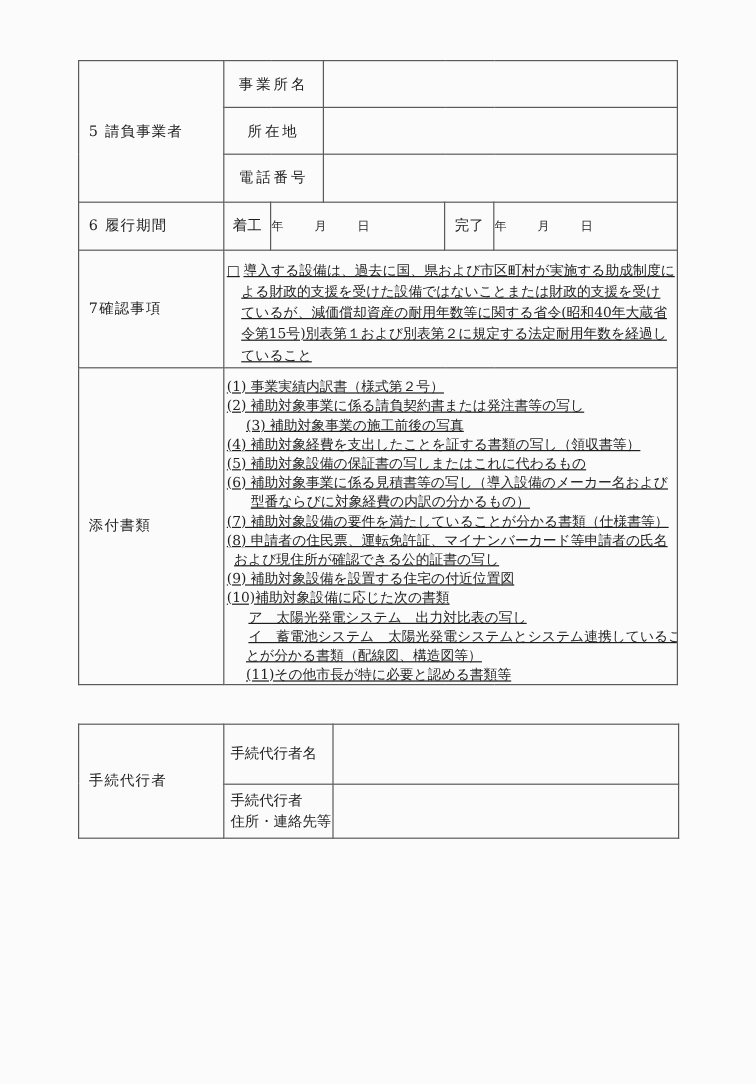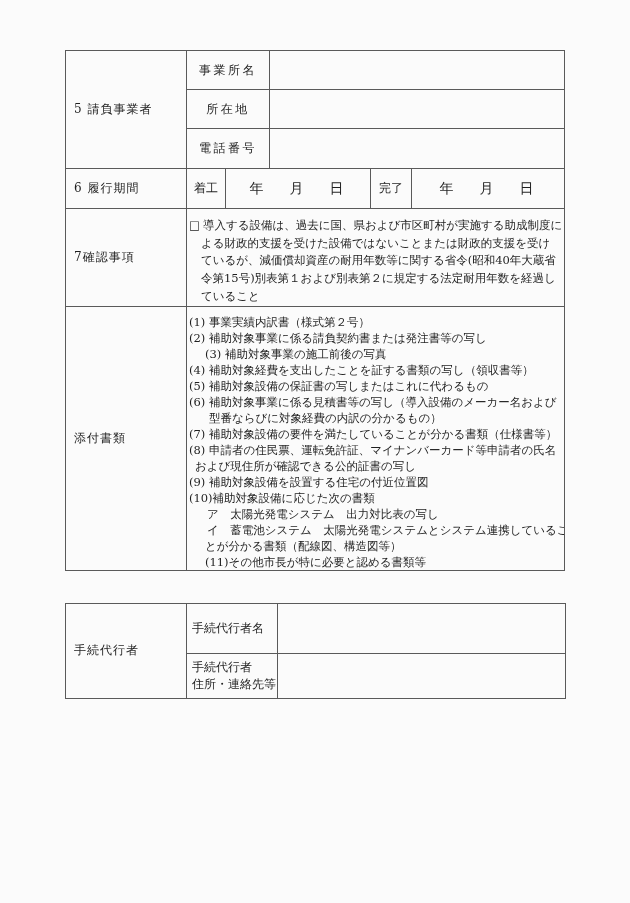--- a/index.html
+++ b/index.html
@@ -44,30 +44,31 @@
   .sublabel2{
     padding-left:5px;
     line-height:17px;
     white-space:nowrap;
   }
   .smallcell{
     text-align:center;
     white-space:nowrap;
   }
   .datecell{
-    text-align:center;
+    text-align:left;
     padding-right:3px;
     white-space:nowrap;
-    font-size:14px;
+    font-size:10px;
   }
   .datecell .unit + .unit{margin-left:26px;}
   .valuecell{background:transparent;}
   .contentcell{
     vertical-align:top;
     padding:0;
+    text-decoration:underline;
   }
   .conf-box{
     padding:8px 0 0 2px;
     font-size:11.5px;
     line-height:17.7px;
   }
   .conf-box .cont{margin-left:12px;}
   .conf-box .cbx{margin-right:3px;}
   .attach-box{
     padding:7px 0 0 2px;

